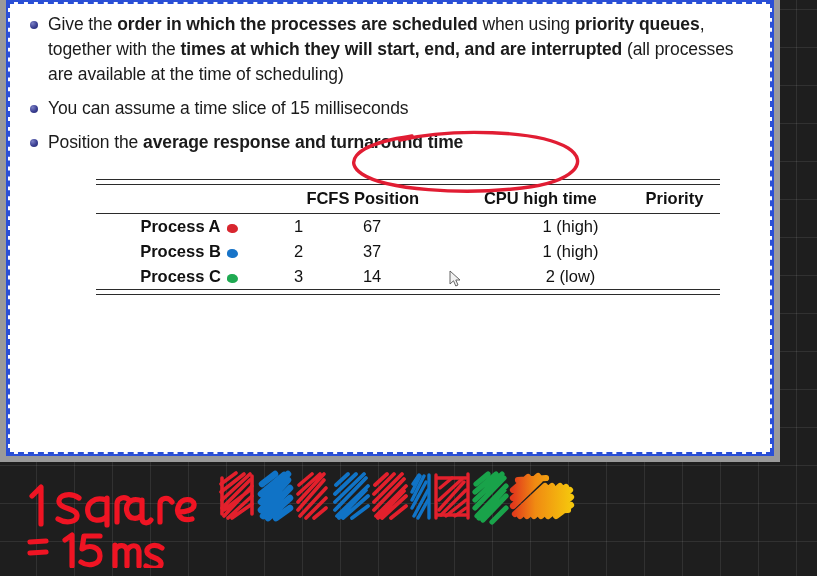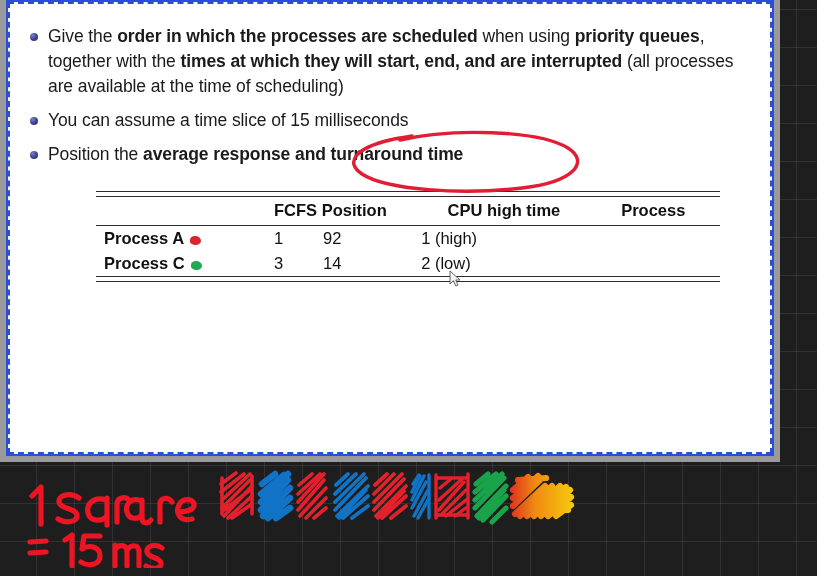--- a/index.html
+++ b/index.html
@@ -60,21 +60,21 @@
     inset: 0;
     border: 2px dashed #2a4fd6;
     animation: none;
   }
 
   
   #slide-inner {
     position: absolute;
     left: 0; top: 0; right: 0; bottom: 0;
     background: #ffffff;
-    padding: 24px 14px 0 16px;
+    padding: 12px 14px 0 16px;
     box-sizing: border-box;
   }
 
   ul.bullets {
     list-style: none;
     margin: 0;
     padding: 0;
   }
   ul.bullets > li {
     position: relative;
@@ -103,25 +103,25 @@
     width: 624px;
   }
   table.sched {
     border-collapse: collapse;
     width: 100%;
     font-size: 16.5px;
     color: #111;
   }
   table.sched th, table.sched td {
     padding: 3px 0;
-    text-align: left;
+    text-align: center;
     white-space: nowrap;
   }
   table.sched th.proc-h, table.sched td.proc {
-    text-align: left;
+    text-align: center;
     padding-left: 8px;
     font-weight: bold;
     width: 170px;
   }
   table.sched thead th {
     font-weight: bold;
     font-size: 16.5px;
     padding-bottom: 5px;
     padding-top: 4px;
   }
@@ -204,31 +204,37 @@
         </ul>
 
         <div id="sched-table-wrap">
           <hr class="rule-double">
           <table class="sched">
             <thead>
               <tr>
                 <th class="proc-h"></th>
                 <th>FCFS Position</th>
                 <th>CPU high time</th>
-                <th>Process</th>
+                <th>Priority</th>
               </tr>
             </thead>
           </table>
           <hr class="rule-single">
           <table class="sched">
             <tbody>
               <tr>
                 <td class="proc"><span>Process A</span><span class="dot" style="background: rgb(216, 38, 47);"></span></td>
                 <td>1</td>
-                <td>92</td>
+                <td>67</td>
+                <td>1 (high)</td>
+              </tr>
+              <tr>
+                <td class="proc"><span>Process B</span><span class="dot" style="background: rgb(24, 116, 200);"></span></td>
+                <td>2</td>
+                <td>37</td>
                 <td>1 (high)</td>
               </tr>
               <tr>
                 <td class="proc"><span>Process C</span><span class="dot" style="background: rgb(31, 170, 82);"></span></td>
                 <td>3</td>
                 <td>14</td>
                 <td>2 (low)</td>
               </tr>
             </tbody>
           </table>

